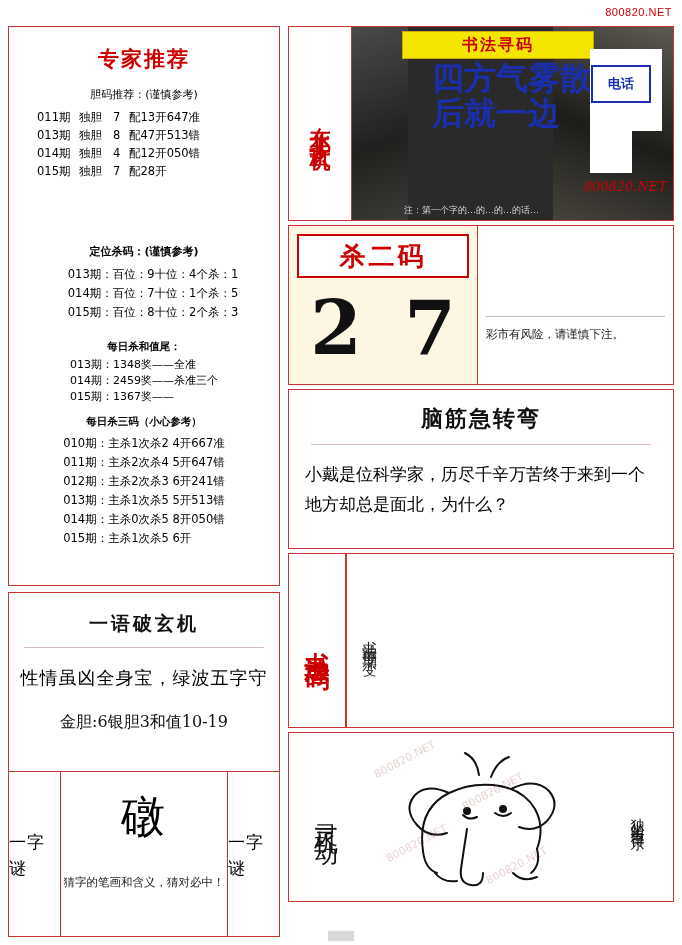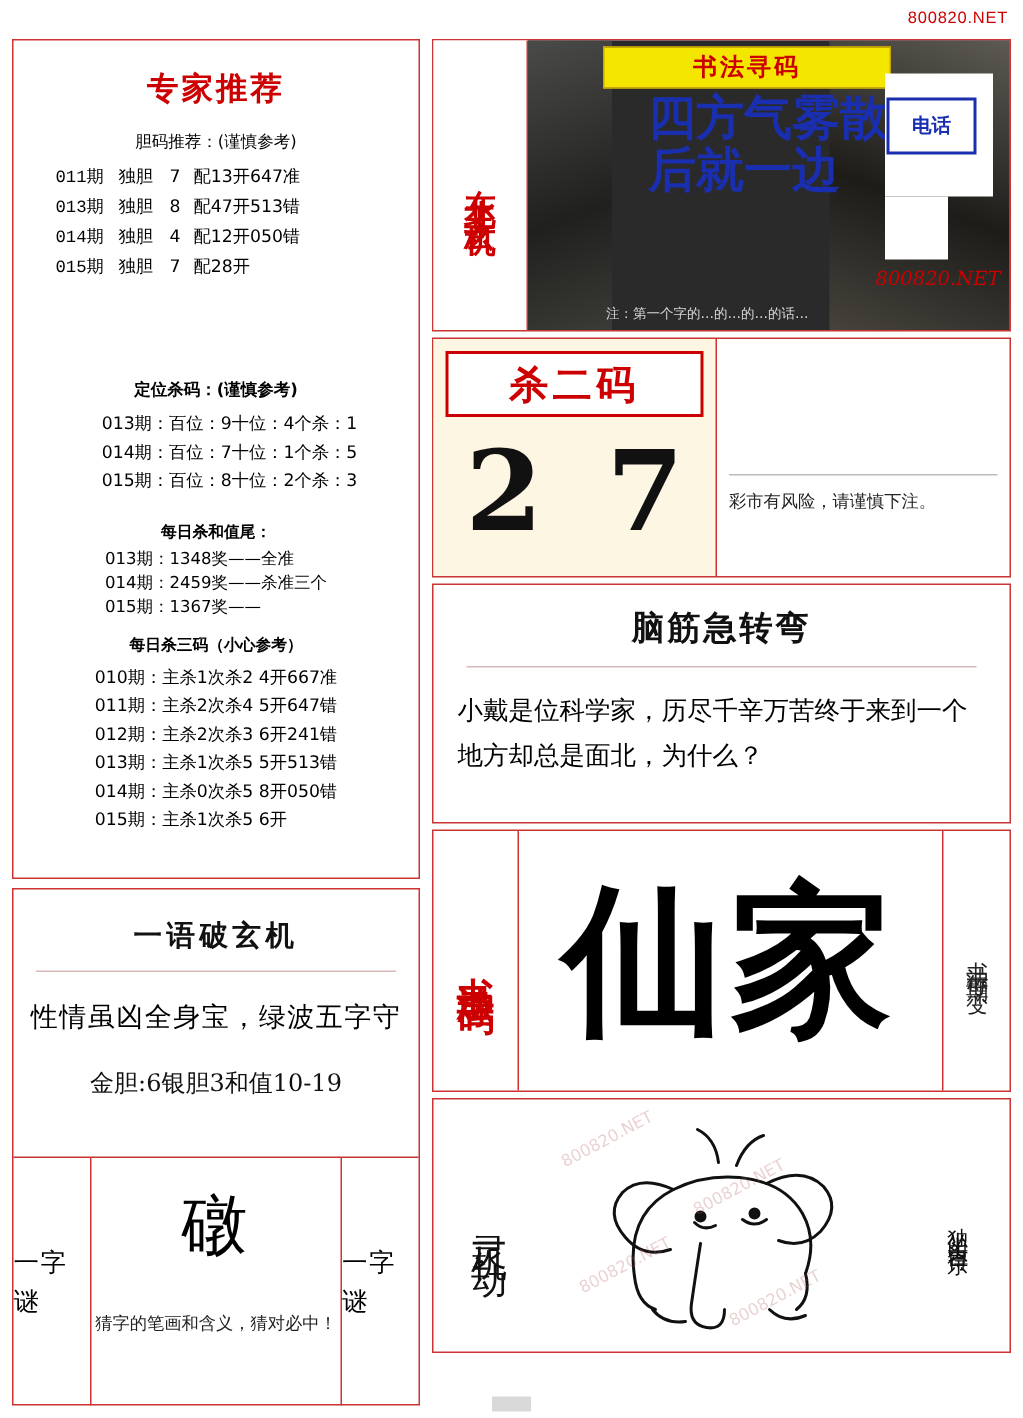--- a/index.html
+++ b/index.html
@@ -31,21 +31,21 @@
   }
   .sec-head{
     text-align:center;font-size:11px;font-weight:normal;color:#000;
     margin-top:14px;
   }
   .rows{margin-top:6px;}
   .row{
     font-size:11.5px;color:#000;line-height:18px;
     padding-left:28px;font-family:"DejaVu Sans",sans-serif;
   }
-  .row .c1{display:inline-block;width:42px;font-family:Liberation Mono, monospace;}
+  .row .c1{display:inline-block;width:42px;}
   .row .c2{display:inline-block;width:34px;}
   .row .c3{display:inline-block;width:16px;}
   .row .c4{display:inline-block;}
 
   .kill-head{
     text-align:center;font-size:11px;font-weight:bold;margin-top:64px;
   }
   .krow{
     font-size:11.5px;line-height:19px;padding-left:18px;text-align:left;
   }
@@ -366,23 +366,20 @@
 
     <div class="rbox b3">
       <div class="b3-title">脑筋急转弯</div>
       <div class="b3-rule"></div>
       <div class="b3-body">小戴是位科学家，历尽千辛万苦终于来到一个地方却总是面北，为什么？</div>
     </div>
 
     <div class="rbox b4">
       <div class="b4-left">
         <span>书法寻码</span>
-      </div>
-      <div class="b4-mid">
-        <div class="b4-char">仙家</div>
       </div>
       <div class="b4-right">
         <span>书法每期一变</span>
       </div>
     </div>
 
     <div class="rbox b5">
       <div class="b5-left">
         <span>灵机一动</span>
       </div>

